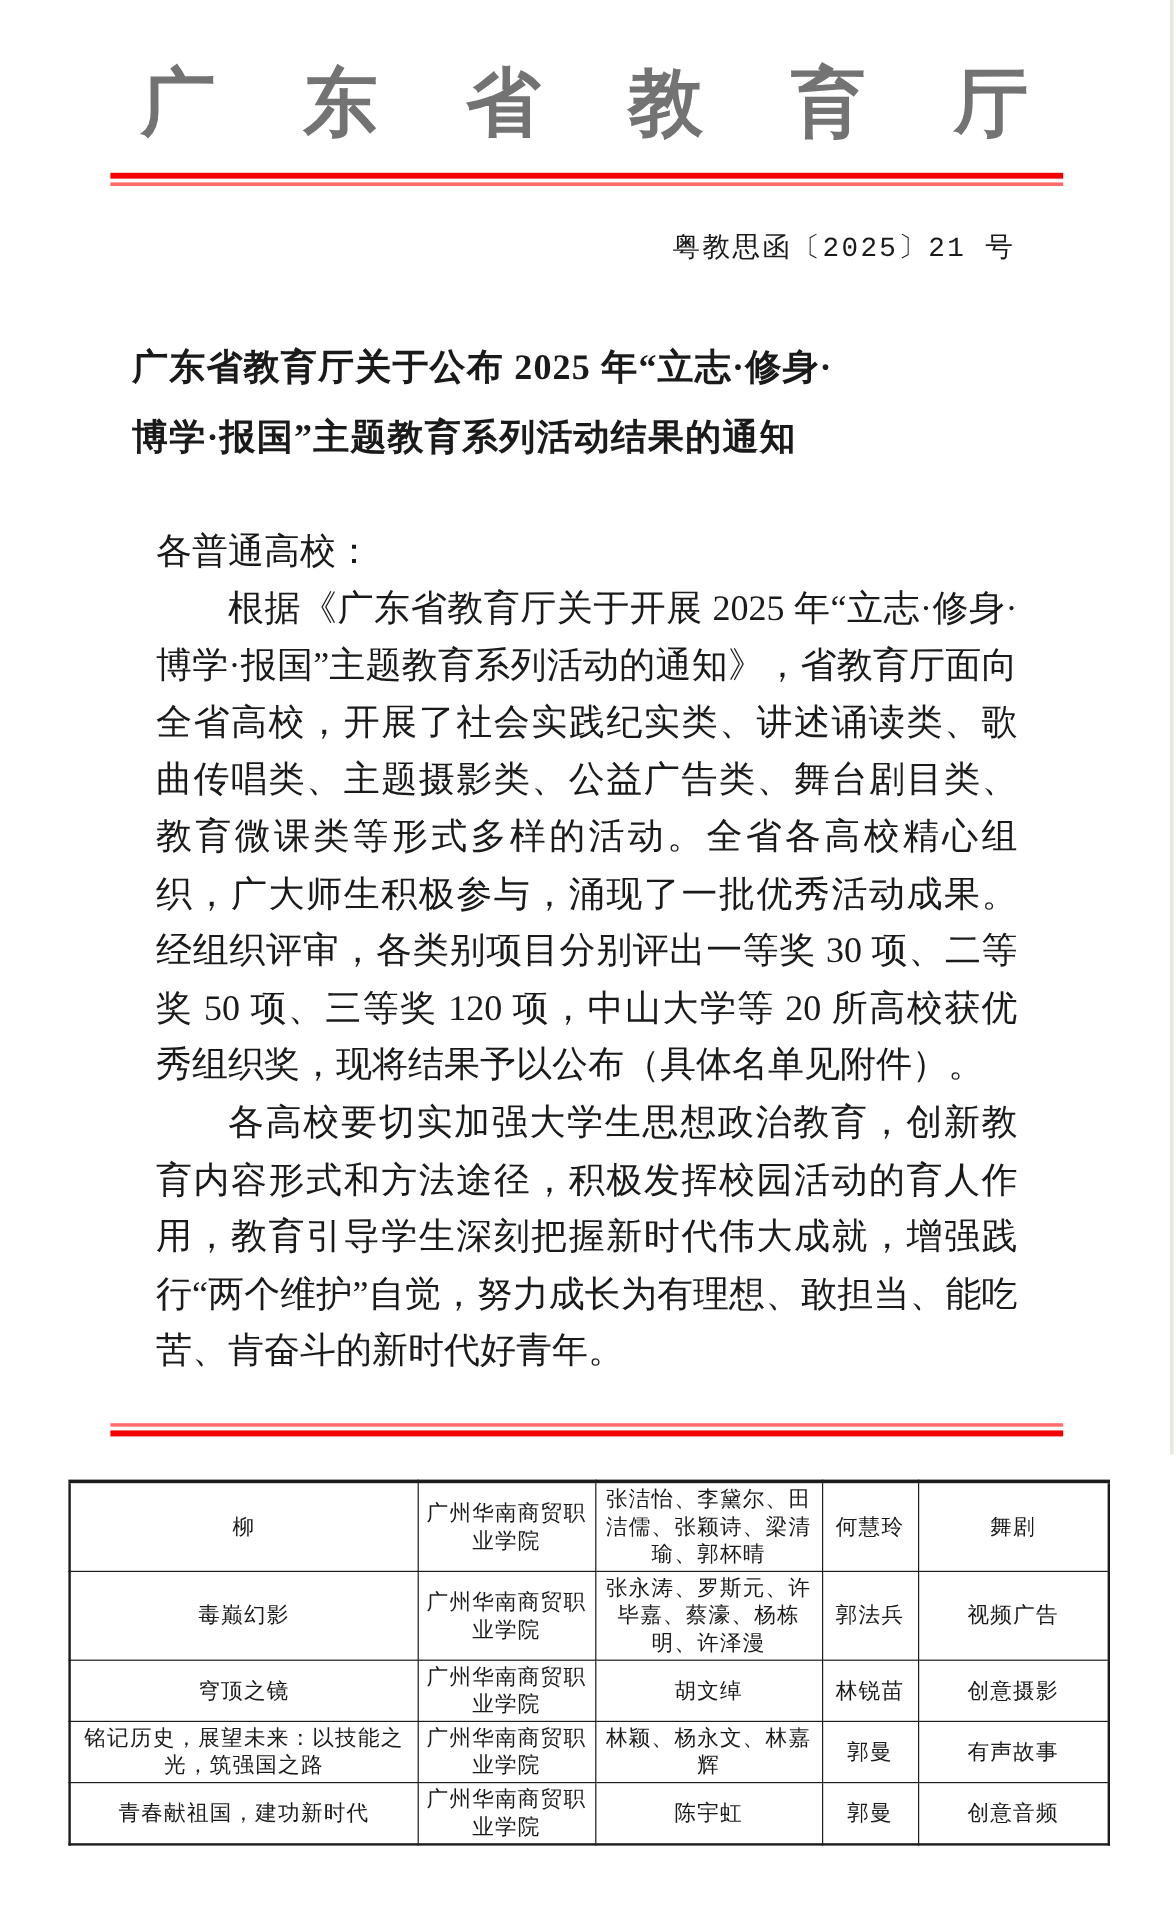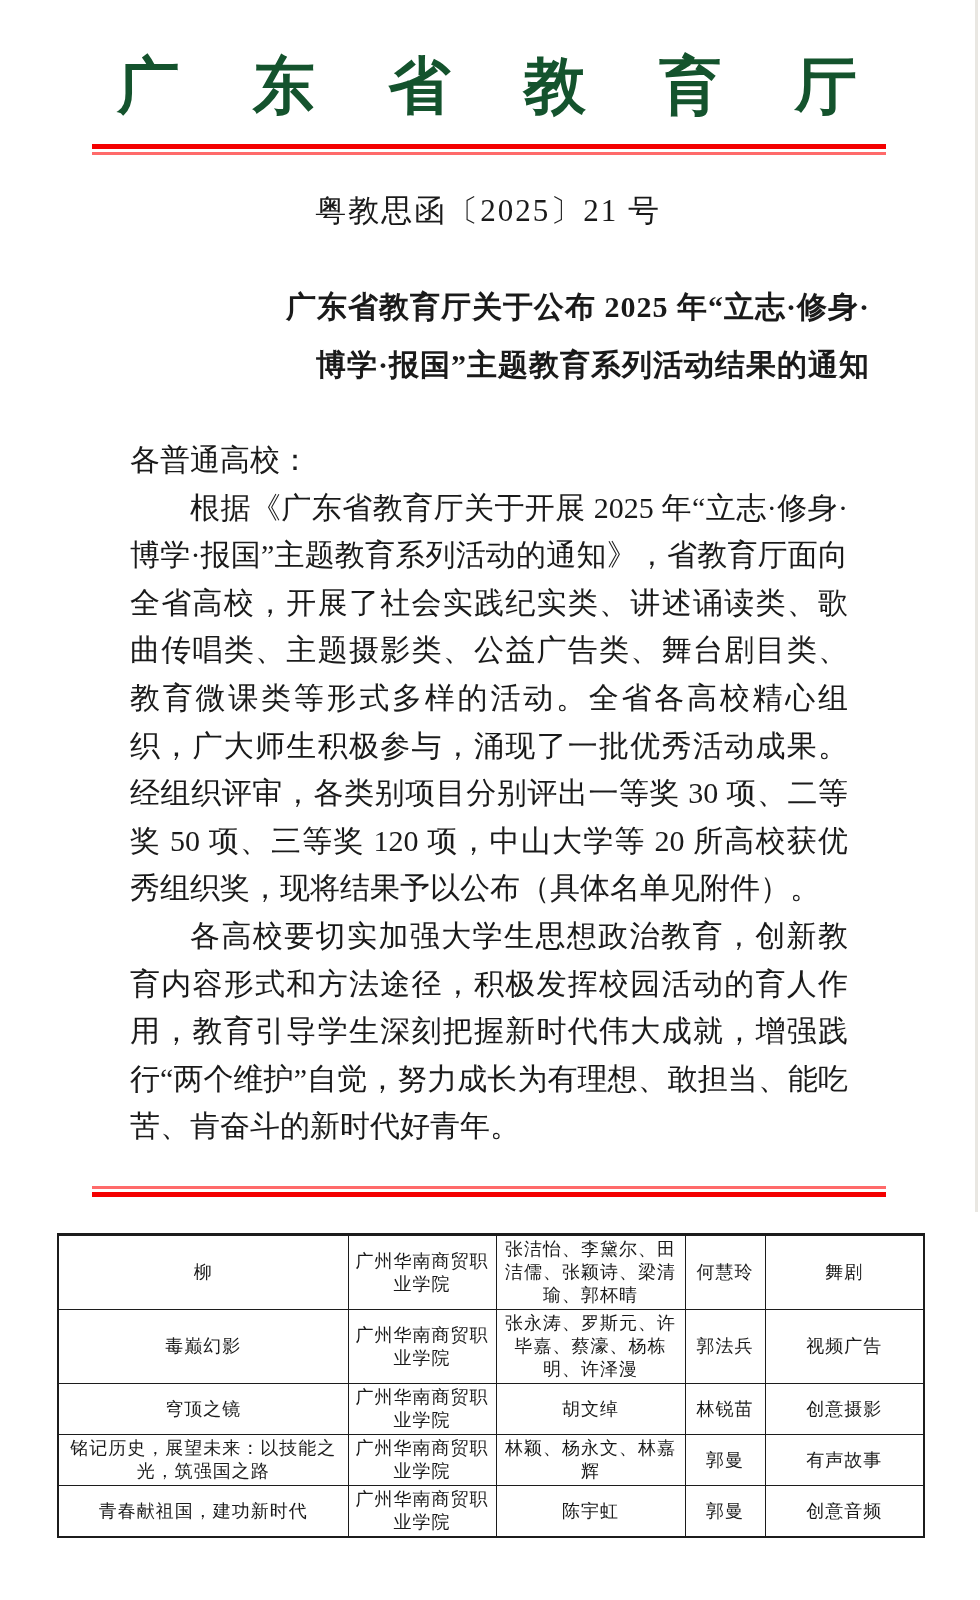--- a/index.html
+++ b/index.html
@@ -3,36 +3,36 @@
 <meta charset="utf-8">
 <style>
   html,body{margin:0;padding:0;}
   body{
     width:980px;height:1600px;background:#ffffff;position:relative;
     font-family:"Liberation Serif","DejaVu Serif",serif;color:#1a1a1a;
     overflow:hidden;
   }
   .agency-title{
     position:absolute;top:44px;left:0;width:980px;
-    text-align:center;font-size:62px;font-weight:bold;color:#14532d;
+    text-align:center;font-size:62px;font-weight:bold;color:#737373;
     letter-spacing:6px;word-spacing:46px;white-space:nowrap;
   }
   .rule{position:absolute;left:92px;width:794px;}
   .rule .thick{height:5px;background:#f40000;}
   .rule .thin{height:3px;background:#ff6a6a;}
   .rule .gap{height:3px;background:#ffffff;}
   .rule-top{top:144px;}
   .rule-bottom{top:1186px;}
   .doc-number{
     position:absolute;top:190px;left:130px;width:716px;
-    text-align:center;font-size:31px;letter-spacing:2px;
+    text-align:right;font-size:23px;letter-spacing:2px;font-family:Liberation Mono, monospace;
   }
   .notice-title{
     position:absolute;top:278px;left:110px;width:760px;
-    text-align:right;font-weight:bold;font-size:30px;line-height:58px;
+    text-align:left;font-weight:bold;font-size:30px;line-height:58px;
     letter-spacing:1px;
   }
   .body-text{
     position:absolute;top:436px;left:130px;width:718px;
     font-size:30px;line-height:47.6px;text-align:justify;
   }
   .body-text p{margin:0;text-indent:2em;}
   .body-text p.salutation{text-indent:0;}
   .awards-table{
     position:absolute;top:1233px;left:57px;width:866px;

